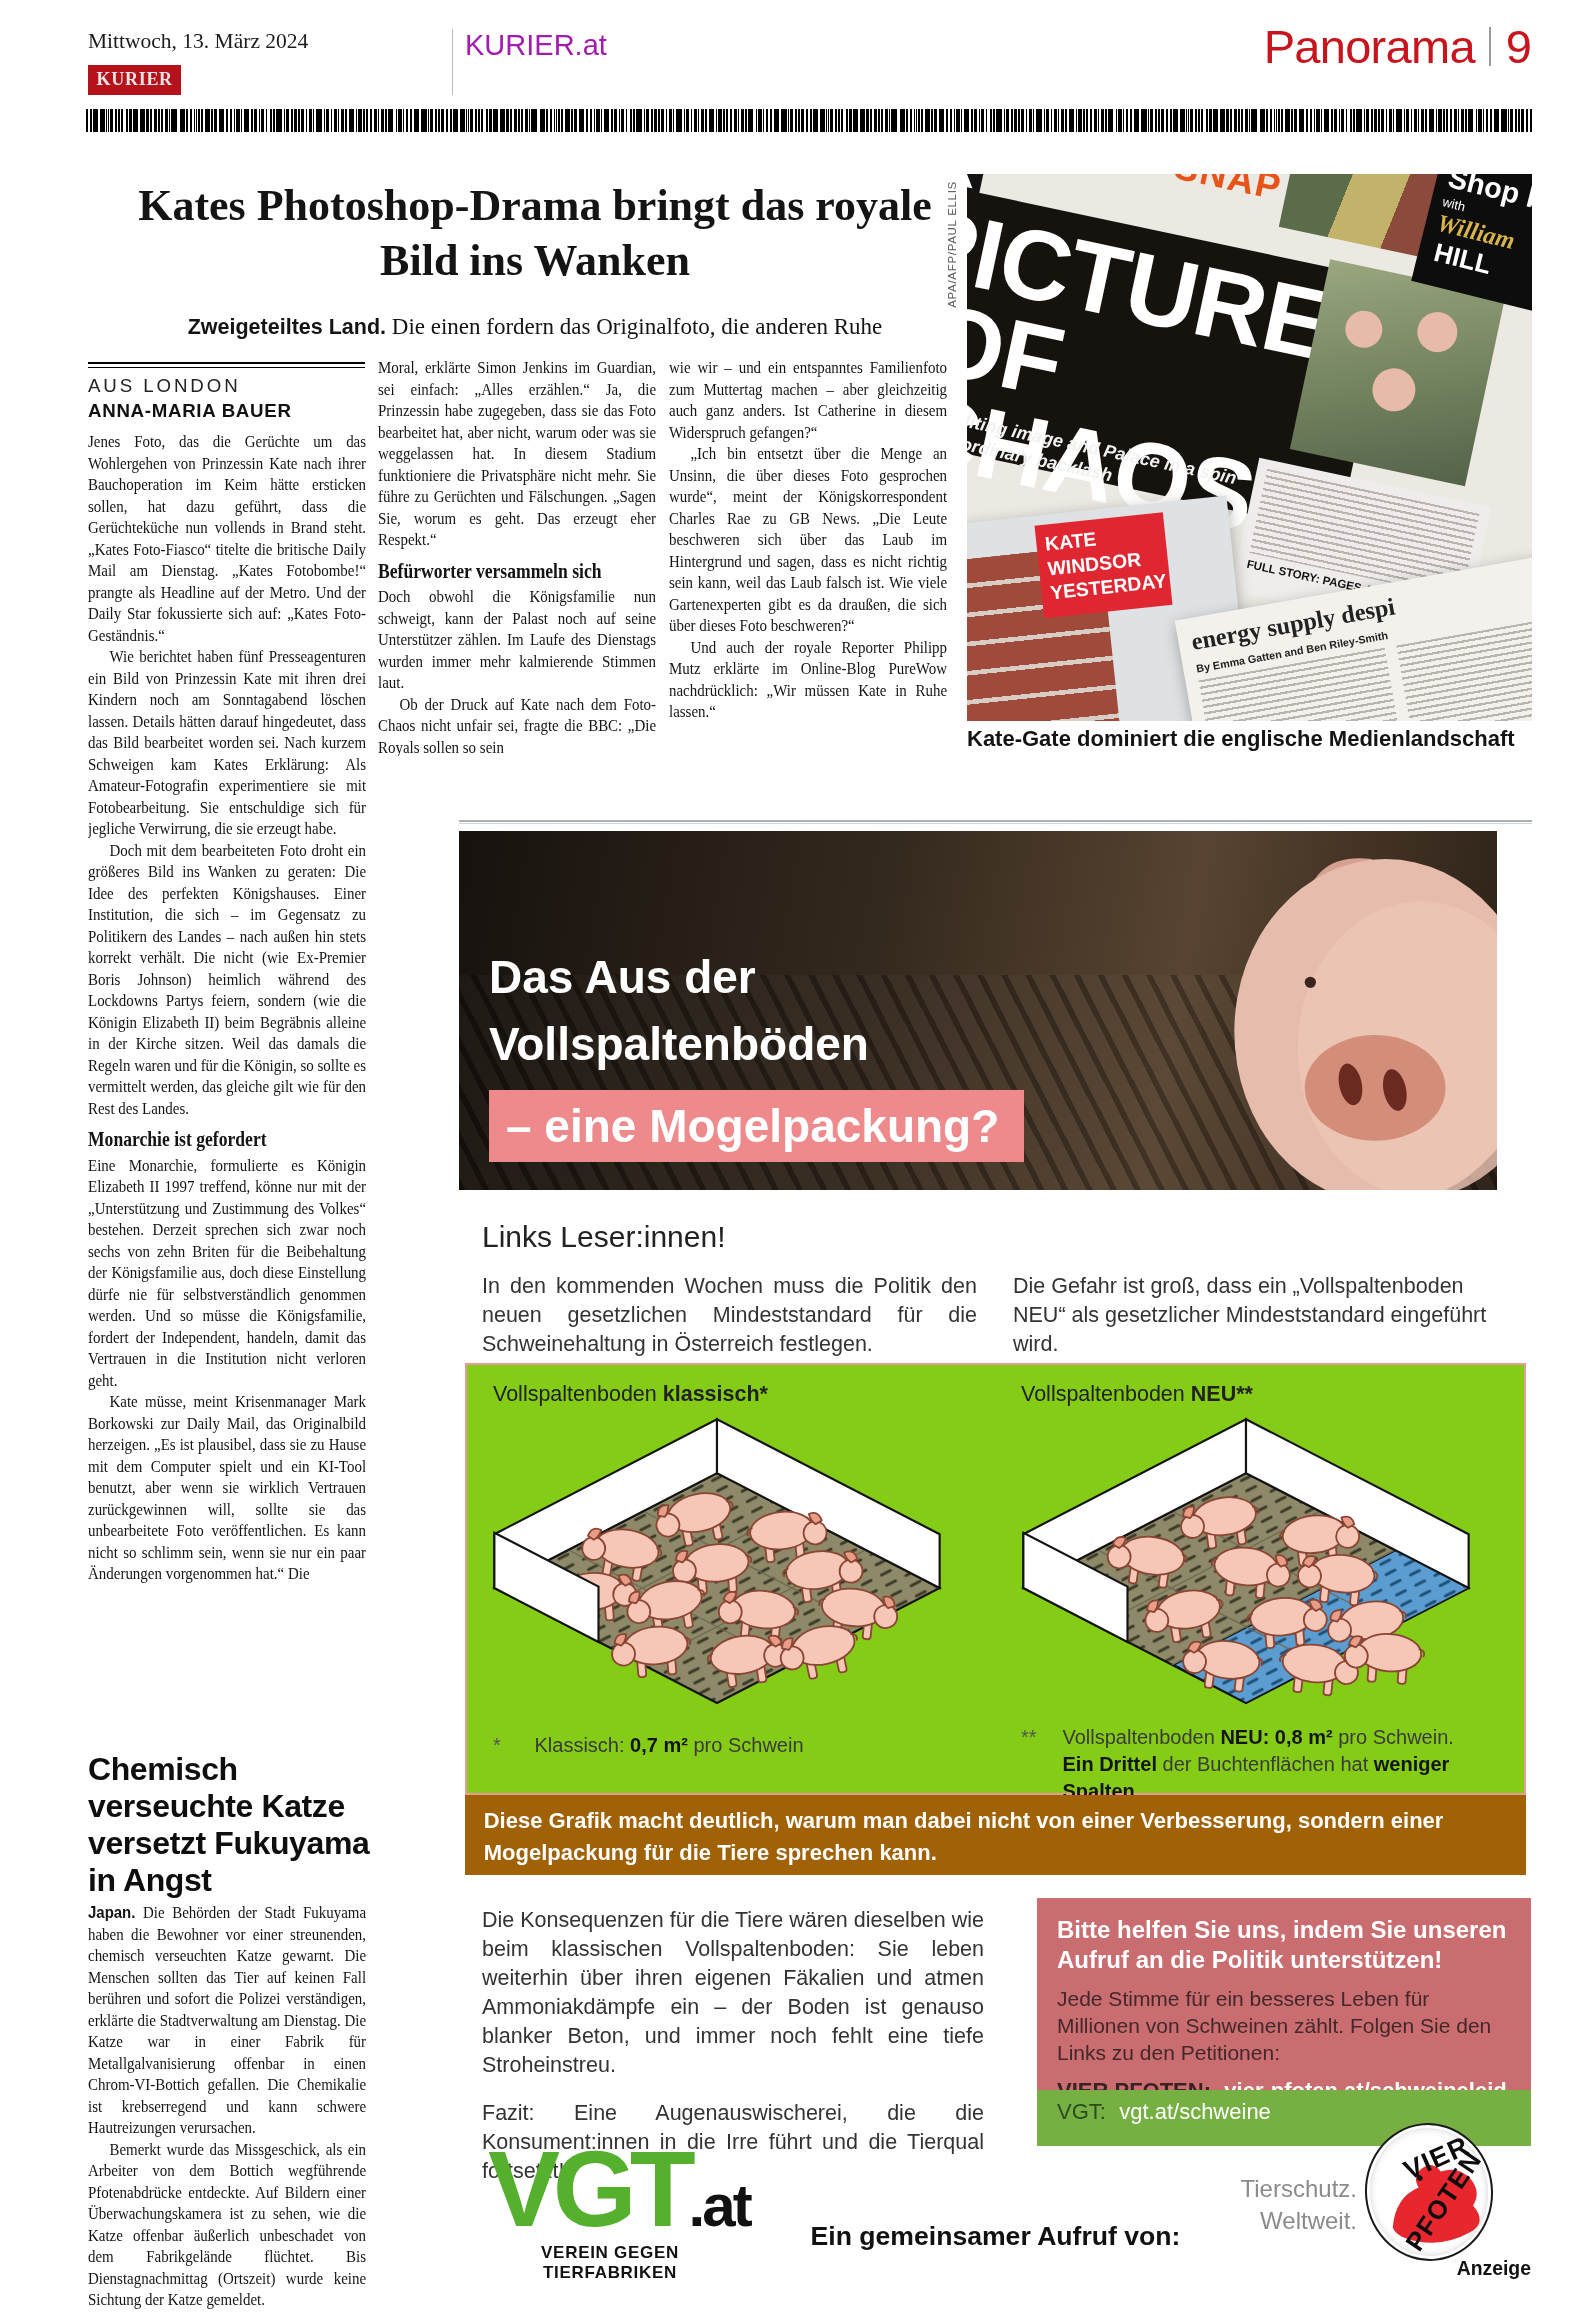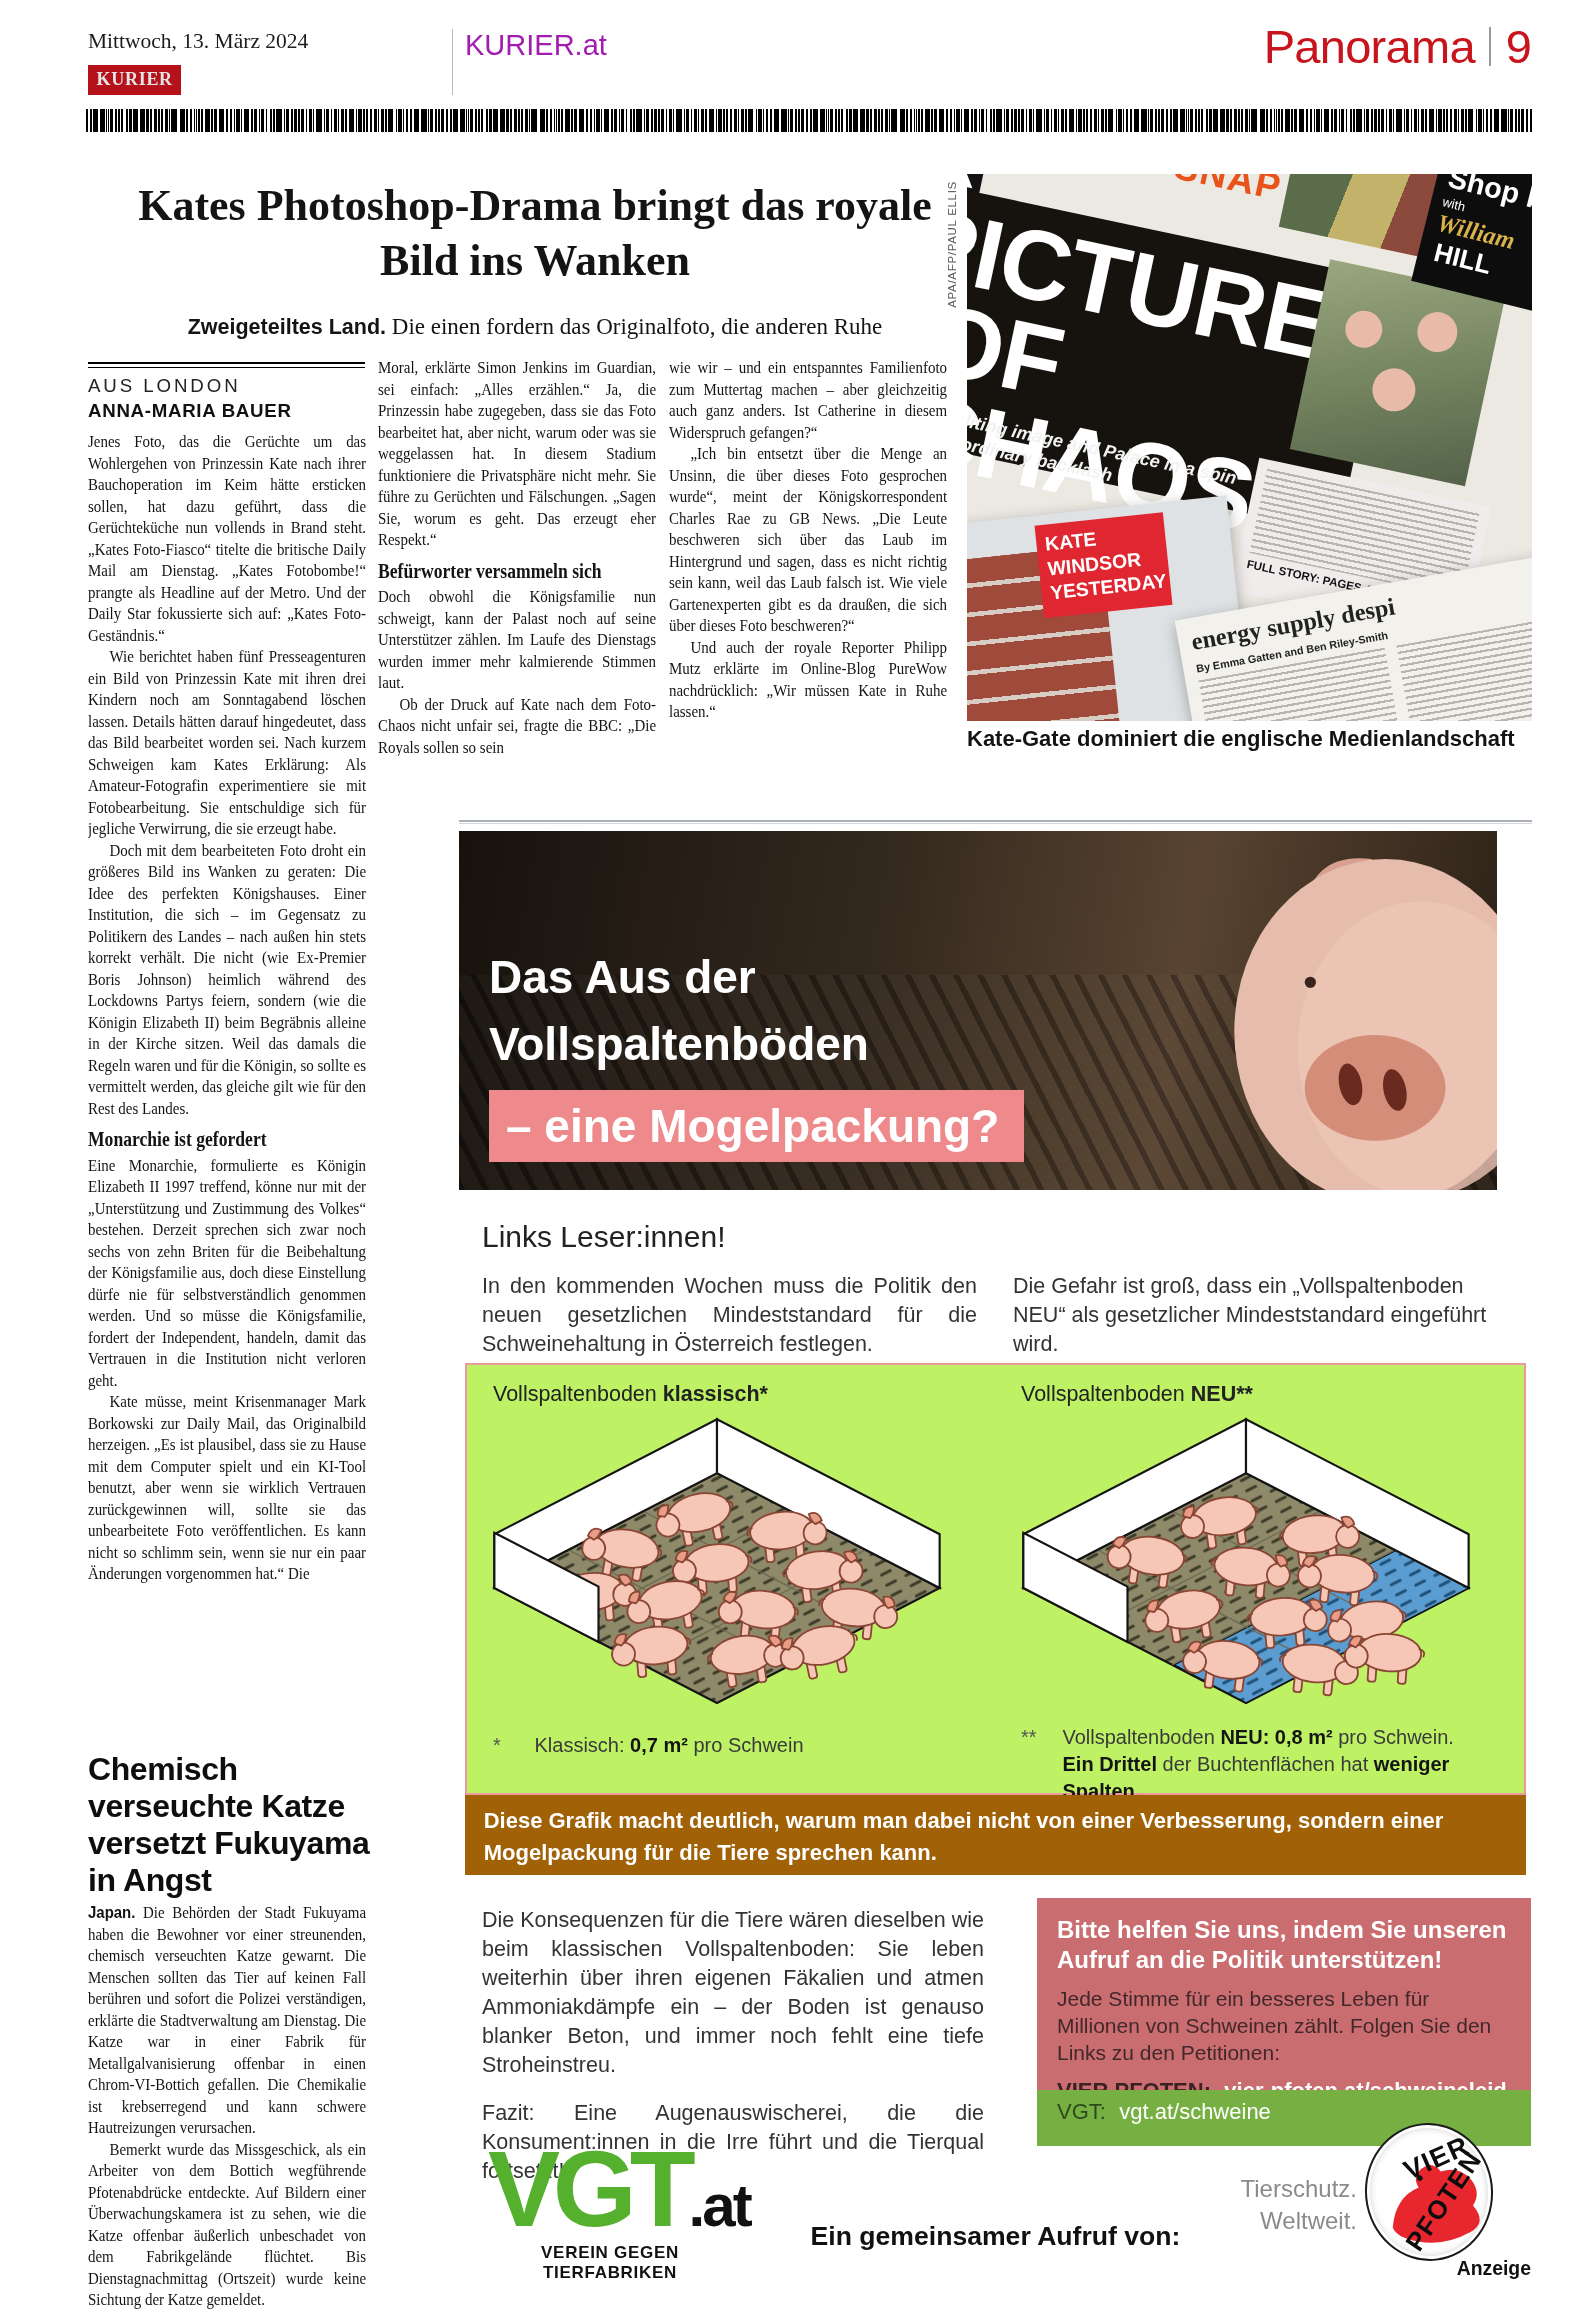--- a/index.html
+++ b/index.html
@@ -99,21 +99,21 @@
       background:repeating-linear-gradient(63deg,rgba(0,0,0,.55) 0 5.7px,rgba(255,255,255,.05) 5.7px 21.5px);}
   .bpig{position:absolute;right:-21.5px;top:7.2px;width:330px;height:352px;}
   .banner-text{position:absolute;left:30px;top:113px;}
   .banner-text .bl{color:#fff;font-weight:bold;font-size:46px;line-height:67px;letter-spacing:0;}
   .banner-hl{display:inline-block;margin-top:11.5px;background:#ee8a8c;color:#fff;font-weight:bold;
       font-size:46px;line-height:72px;padding:0 24.4px 0 17px;}
   .ad-greeting{position:absolute;left:482px;top:1220px;font-size:30px;color:#222;}
   .ad-intro-left{position:absolute;left:482px;top:1272px;width:495px;font-size:21.5px;line-height:29px;color:#333;text-align:justify;}
   .ad-intro-right{position:absolute;left:1013px;top:1272px;width:502px;font-size:21.5px;line-height:29px;color:#333;}
 
-  .diagram-box{position:absolute;left:465px;top:1363px;width:1061px;height:432px;background:#bef264;
+  .diagram-box{position:absolute;left:465px;top:1363px;width:1061px;height:432px;background:#84cc16;
       border:2.2px solid #e89a9c;}
   .diag-label{position:absolute;top:17px;font-size:21.5px;color:#222;}
   .diag-label b{font-weight:bold;}
   .dl-left{left:26px;} .dl-right{left:554px;}
   .diag-svg{position:absolute;top:47px;width:474px;height:309px;}
   .ds-left{left:13px;} .ds-right{left:542px;}
   .fn{position:absolute;display:flex;gap:11.5px;font-size:20px;line-height:27px;color:#3a3a3a;}
   .fn .fn-mark{min-width:30px;color:#555;}
   .fn b{color:#141414;}
   .fn-left{left:26px;top:367px;}

